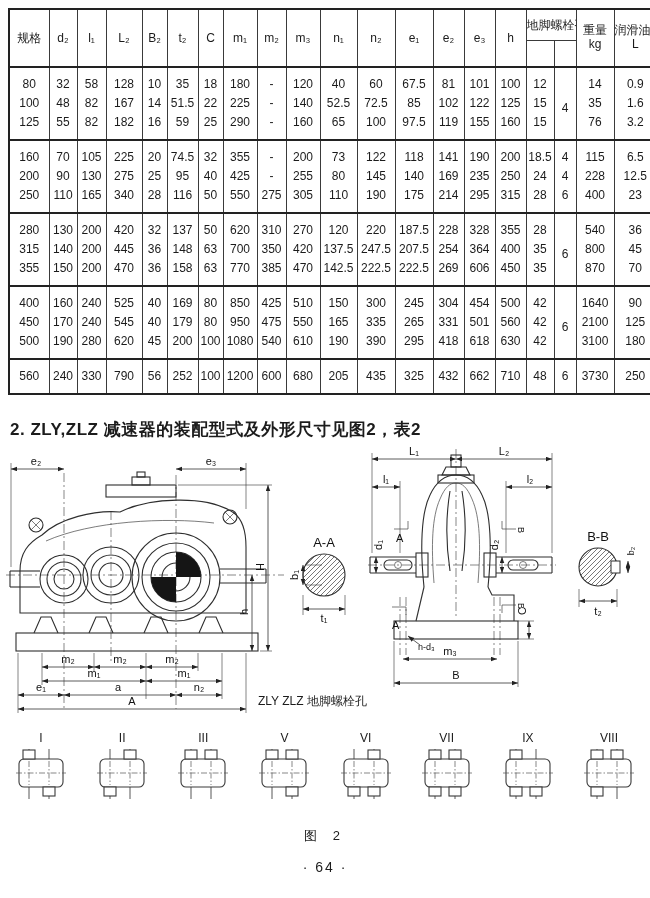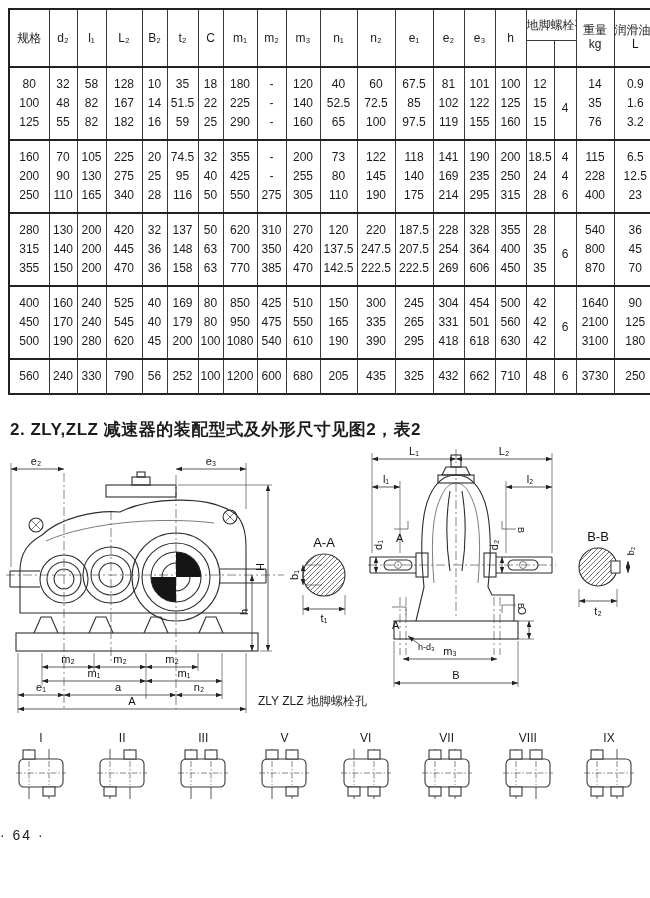--- a/index.html
+++ b/index.html
@@ -37,21 +37,21 @@
   .figure{position:relative;width:650px;height:430px;margin-top:4px;}
   .fig-svg{position:absolute;}
   .type-caption{position:absolute;left:258px;top:248px;font-size:12px;}
   .asm-row{
     position:absolute;left:12px;top:286px;width:626px;
     display:flex;justify-content:space-between;
   }
   .asm{display:flex;flex-direction:column;align-items:center;}
   .asm-label{font-size:12px;margin-bottom:2px;}
   .fig-label{position:absolute;left:0;top:382px;width:650px;text-align:center;font-size:13px;letter-spacing:6px;}
-  .page-num{position:absolute;left:0;top:382px;width:650px;text-align:left;font-size:14px;letter-spacing:2px;}
+  .page-num{position:absolute;left:0;top:414px;width:650px;text-align:center;font-size:14px;letter-spacing:2px;}
   
   .ol{fill:none;stroke:#2e2e2e;stroke-width:1.1;}
   .thin{fill:none;stroke:#444;stroke-width:0.7;}
   .cl{fill:none;stroke:#555;stroke-width:0.7;stroke-dasharray:9 3 2 3;}
   .ext{stroke:#333;stroke-width:0.6;}
   .dim{stroke:#333;stroke-width:0.8;fill:none;}
   .lb{font:11px "Liberation Sans","DejaVu Sans",sans-serif;fill:#111;}
   .lbs{font:9px "Liberation Sans","DejaVu Sans",sans-serif;fill:#111;}
   .lbb{font:13px "Liberation Sans","DejaVu Sans",sans-serif;fill:#111;}
 </style>
@@ -690,43 +690,44 @@
           <line x1="17" y1="14" x2="17" y2="38" stroke="#555" stroke-width="0.7" stroke-dasharray="6 2 1.5 2"></line>
           <line x1="37" y1="14" x2="37" y2="38" stroke="#555" stroke-width="0.7" stroke-dasharray="6 2 1.5 2"></line>
           <line x1="4" y1="26" x2="54" y2="26" stroke="#555" stroke-width="0.7" stroke-dasharray="6 2 1.5 2"></line>
           <rect x="11" y="3" width="12" height="9" fill="#fff" stroke="#3a3a3a" stroke-width="1.1"></rect>
           <rect x="31" y="3" width="12" height="9" fill="#fff" stroke="#3a3a3a" stroke-width="1.1"></rect>
           <rect x="11" y="40" width="12" height="9" fill="#fff" stroke="#3a3a3a" stroke-width="1.1"></rect>
           <rect x="31" y="40" width="12" height="9" fill="#fff" stroke="#3a3a3a" stroke-width="1.1"></rect>
         </svg>
       </div>
       <div class="asm">
+        <div class="asm-label">IX</div>
+        <svg width="58" height="54">
+          <line x1="17" y1="2" x2="17" y2="52" stroke="#444" stroke-width="0.9"></line>
+          <line x1="37" y1="2" x2="37" y2="52" stroke="#444" stroke-width="0.9"></line>
+          <rect x="7" y="12" width="44" height="28" rx="5" fill="#fff" stroke="#3a3a3a" stroke-width="1.1"></rect>
+          <line x1="17" y1="14" x2="17" y2="38" stroke="#555" stroke-width="0.7" stroke-dasharray="6 2 1.5 2"></line>
+          <line x1="37" y1="14" x2="37" y2="38" stroke="#555" stroke-width="0.7" stroke-dasharray="6 2 1.5 2"></line>
+          <line x1="4" y1="26" x2="54" y2="26" stroke="#555" stroke-width="0.7" stroke-dasharray="6 2 1.5 2"></line>
+          <rect x="11" y="3" width="12" height="9" fill="#fff" stroke="#3a3a3a" stroke-width="1.1"></rect>
+          <rect x="11" y="40" width="12" height="9" fill="#fff" stroke="#3a3a3a" stroke-width="1.1"></rect>
+          <rect x="31" y="40" width="12" height="9" fill="#fff" stroke="#3a3a3a" stroke-width="1.1"></rect>
+        </svg>
+      </div>
+      <div class="asm">
         <div class="asm-label">VIII</div>
         <svg width="58" height="54">
           <line x1="17" y1="2" x2="17" y2="52" stroke="#444" stroke-width="0.9"></line>
           <line x1="37" y1="2" x2="37" y2="52" stroke="#444" stroke-width="0.9"></line>
           <rect x="7" y="12" width="44" height="28" rx="5" fill="#fff" stroke="#3a3a3a" stroke-width="1.1"></rect>
           <line x1="17" y1="14" x2="17" y2="38" stroke="#555" stroke-width="0.7" stroke-dasharray="6 2 1.5 2"></line>
           <line x1="37" y1="14" x2="37" y2="38" stroke="#555" stroke-width="0.7" stroke-dasharray="6 2 1.5 2"></line>
           <line x1="4" y1="26" x2="54" y2="26" stroke="#555" stroke-width="0.7" stroke-dasharray="6 2 1.5 2"></line>
           <rect x="11" y="3" width="12" height="9" fill="#fff" stroke="#3a3a3a" stroke-width="1.1"></rect>
           <rect x="31" y="3" width="12" height="9" fill="#fff" stroke="#3a3a3a" stroke-width="1.1"></rect>
           <rect x="11" y="40" width="12" height="9" fill="#fff" stroke="#3a3a3a" stroke-width="1.1"></rect>
         </svg>
       </div>
-      <div class="asm">
-        <div class="asm-label">IX</div>
-        <svg width="58" height="54">
-          <line x1="17" y1="2" x2="17" y2="52" stroke="#444" stroke-width="0.9"></line>
-          <line x1="37" y1="2" x2="37" y2="52" stroke="#444" stroke-width="0.9"></line>
-          <rect x="7" y="12" width="44" height="28" rx="5" fill="#fff" stroke="#3a3a3a" stroke-width="1.1"></rect>
-          <line x1="17" y1="14" x2="17" y2="38" stroke="#555" stroke-width="0.7" stroke-dasharray="6 2 1.5 2"></line>
-          <line x1="37" y1="14" x2="37" y2="38" stroke="#555" stroke-width="0.7" stroke-dasharray="6 2 1.5 2"></line>
-          <line x1="4" y1="26" x2="54" y2="26" stroke="#555" stroke-width="0.7" stroke-dasharray="6 2 1.5 2"></line>
-          <rect x="11" y="3" width="12" height="9" fill="#fff" stroke="#3a3a3a" stroke-width="1.1"></rect>
-          <rect x="11" y="40" width="12" height="9" fill="#fff" stroke="#3a3a3a" stroke-width="1.1"></rect>
-          <rect x="31" y="40" width="12" height="9" fill="#fff" stroke="#3a3a3a" stroke-width="1.1"></rect>
-        </svg>
-      </div>
     </div>
 
+  <div class="fig-label">图 2</div>
   <div class="page-num">· 64 ·</div>
 </div>
 
 </body></html>

